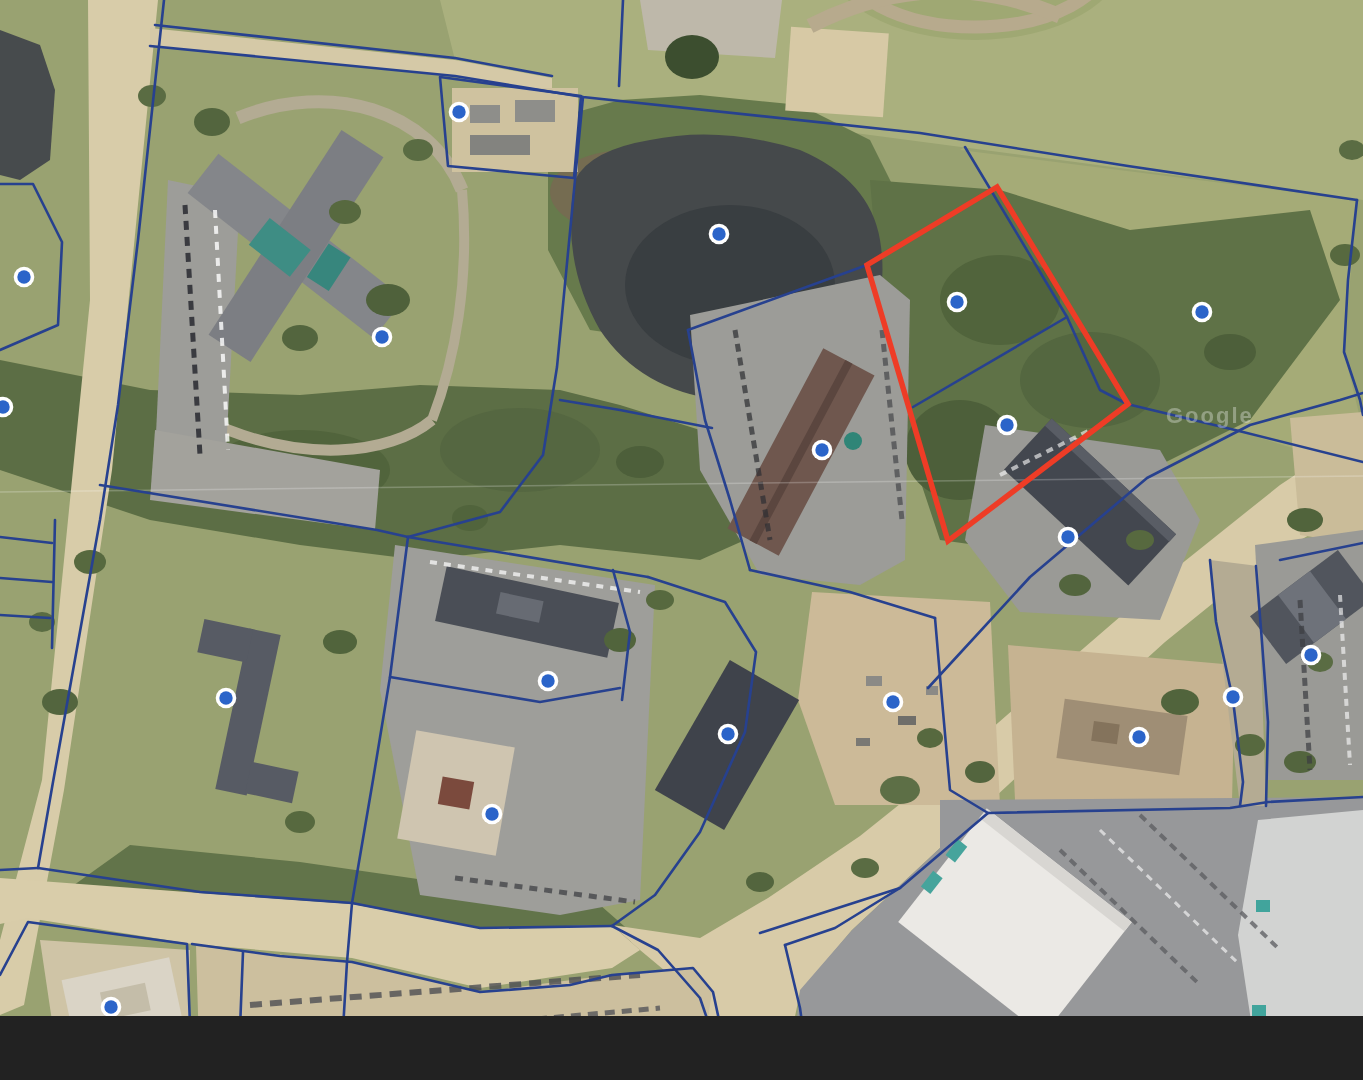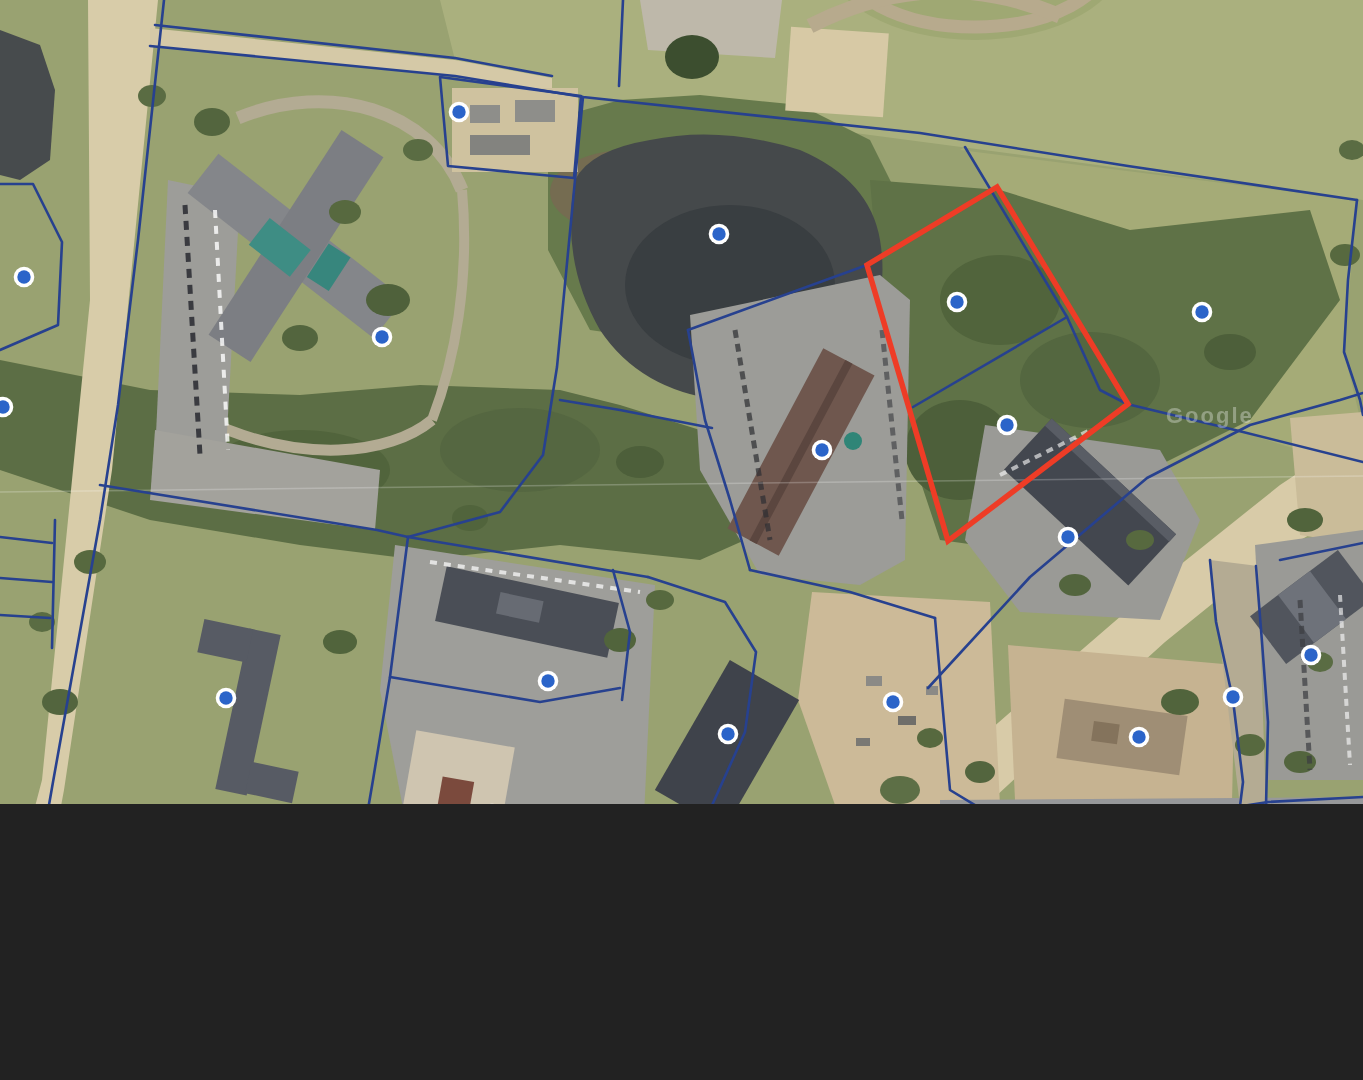--- a/index.html
+++ b/index.html
@@ -1,17 +1,17 @@
 <!DOCTYPE html>
 <html><head>
 <meta charset="utf-8">
 <title>Aerial Parcel Map</title>
 <style>
   html,body{margin:0;padding:0;background:#222;font-family:"Liberation Sans",sans-serif;}
-  .stage{position:relative;width:1363px;height:804px;overflow:hidden;background:#ec4899;}
+  .stage{position:relative;width:1363px;height:1016px;overflow:hidden;background:#ec4899;}
   .stage svg{position:absolute;left:0;top:0;}
   .watermark{position:absolute;left:1166px;top:403px;font-size:22px;font-weight:600;
     letter-spacing:2px;color:rgba(255,255,255,0.33);pointer-events:none;}
   .carousel{position:absolute;left:652px;top:1062px;display:flex;gap:4px;align-items:center;}
   .dot{width:15px;height:15px;border-radius:50%;border:none;padding:0;cursor:pointer;}
   .dot.active{background:#ffffff;box-shadow:0 0 3px rgba(0,0,0,0.35);}
   .dot.inactive{background:rgba(255,255,255,0.55);}
   [data-name="map-marker"]{cursor:pointer;}
 </style>
 </head>

